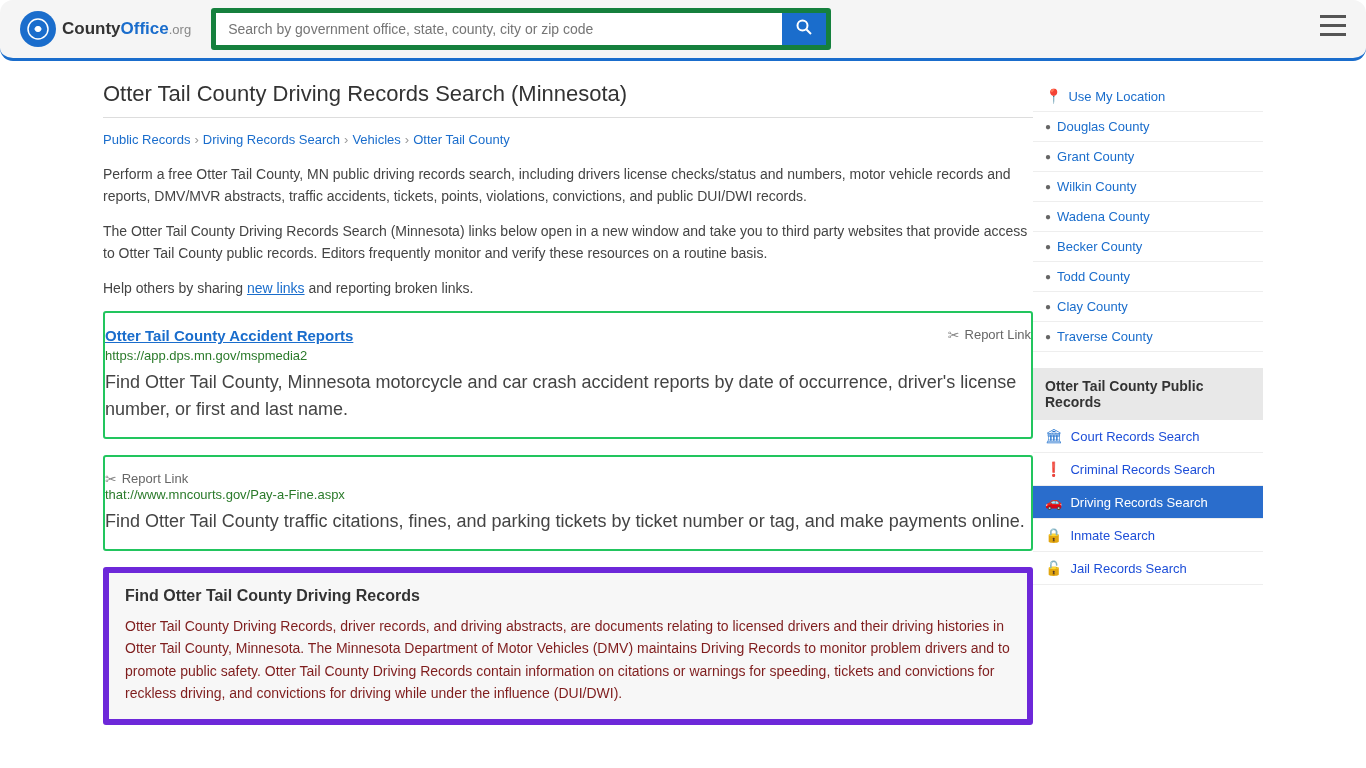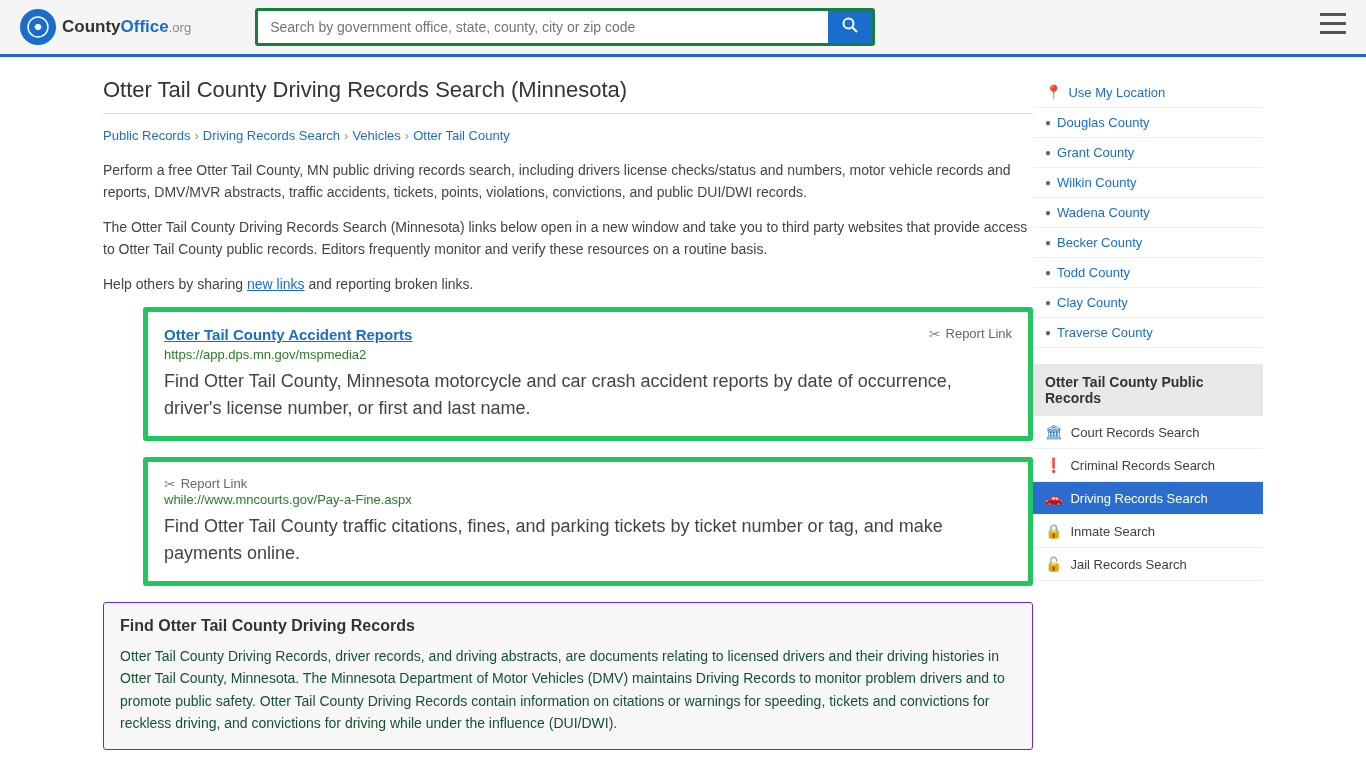--- a/index.html
+++ b/index.html
@@ -6,20 +6,21 @@
     body { font-family: Arial, sans-serif; font-size: 14px; color: #333; background: #fff; }
 
     
     #header {
       background: #f5f5f5;
       border-bottom: 3px solid #1a6dcc;
       padding: 8px 20px;
       display: flex;
       align-items: center;
       gap: 20px;
+      border-radius: 13px;
     }
     #logo-area {
       display: flex;
       align-items: center;
       gap: 6px;
     }
     #logo-icon {
       width: 36px;
       height: 36px;
       background: #1a6dcc;
@@ -27,24 +28,23 @@
       display: flex;
       align-items: center;
       justify-content: center;
       color: white;
       font-size: 18px;
     }
     #search-bar {
       flex: 1;
       max-width: 620px;
       display: flex;
-      border: 3px solid #15803d;
+      border: 5px solid #15803d;
       border-radius: 3px;
       overflow: hidden;
-      margin-left: 44px;
     }
     #search-input {
       flex: 1;
       padding: 8px 12px;
       border: none;
       outline: none;
       font-size: 14px;
       color: #999;
     }
     #search-button {
@@ -110,25 +110,24 @@
       color: #444;
       margin-bottom: 12px;
     }
     .desc-para a {
       color: #1a6dcc;
       text-decoration: underline;
     }
 
     
     .record-card {
-      border: 5px solid #22c55e;
+      border: 2px solid #22c55e;
       border-radius: 3px;
-      padding: 14px 16px;
+      padding: 14px 0;
       margin-bottom: 16px;
-      margin-left: 40px;
     }
     .record-card-title {
       font-size: 15px;
       font-weight: bold;
       color: #1a6dcc;
       text-decoration: underline;
       cursor: pointer;
       display: inline-block;
       margin-bottom: 4px;
     }
@@ -158,34 +157,34 @@
     }
     .record-card-desc {
       font-size: 18px;
       color: #444;
       line-height: 1.5;
     }
 
     
     .find-section {
       background: #f7f7f7;
-      border: 1px solid #6d28d9;
+      border: 6px solid #6d28d9;
       border-radius: 3px;
       padding: 14px 16px;
       margin-top: 14px;
     }
     .find-section-title {
       font-size: 16px;
       font-weight: bold;
       color: #333;
       margin-bottom: 10px;
     }
     .find-section-body {
       font-size: 14px;
-      color: #14532d;
+      color: #7f1d1d;
       line-height: 1.6;
     }
 
     
     .sidebar-section {
       margin-bottom: 16px;
     }
     .sidebar-heading {
       background: #e8e8e8;
       padding: 10px 12px;
@@ -217,21 +216,21 @@
       border-bottom: 1px solid #eee;
       cursor: pointer;
       font-size: 13px;
       color: #1a6dcc;
     }
     .sidebar-record-item.active {
       background: #2a6dcc;
       color: white;
     }
     .sidebar-record-item a {
-      color: #404040;
+      color: #1d4ed8;
       text-decoration: none;
     }
     .rec-icon { font-size: 14px; }
   </style>
 </head>
 <body>
 
 <div id="header">
   <div id="logo-area">
     <div id="logo-icon">
@@ -299,21 +298,21 @@
       <div class="record-card-desc">Find Otter Tail County, Minnesota motorcycle and car crash accident reports by date of occurrence, driver's license number, or first and last name.</div>
     </div>
 
     <div class="record-card">
       <div class="record-card-header">
         <button class="report-link-btn">
           <span class="report-icon">✂</span>
           <span>Report Link</span>
         </button>
       </div>
-      <div class="record-card-url" style="cursor:pointer;">while://www.mncourts.gov/Pay-a-Fine.aspx</div>
+      <div class="record-card-url" style="cursor:pointer;">that://www.mncourts.gov/Pay-a-Fine.aspx</div>
       <div class="record-card-desc">Find Otter Tail County traffic citations, fines, and parking tickets by ticket number or tag, and make payments online.</div>
     </div>
 
     <div class="find-section">
       <div class="find-section-title">Find Otter Tail County Driving Records</div>
       <div class="find-section-body">Otter Tail County Driving Records, driver records, and driving abstracts, are documents relating to licensed drivers and their driving histories in Otter Tail County, Minnesota. The Minnesota Department of Motor Vehicles (DMV) maintains Driving Records to monitor problem drivers and to promote public safety. Otter Tail County Driving Records contain information on citations or warnings for speeding, tickets and convictions for reckless driving, and convictions for driving while under the influence (DUI/DWI).</div>
     </div>
 
   </div>
 

